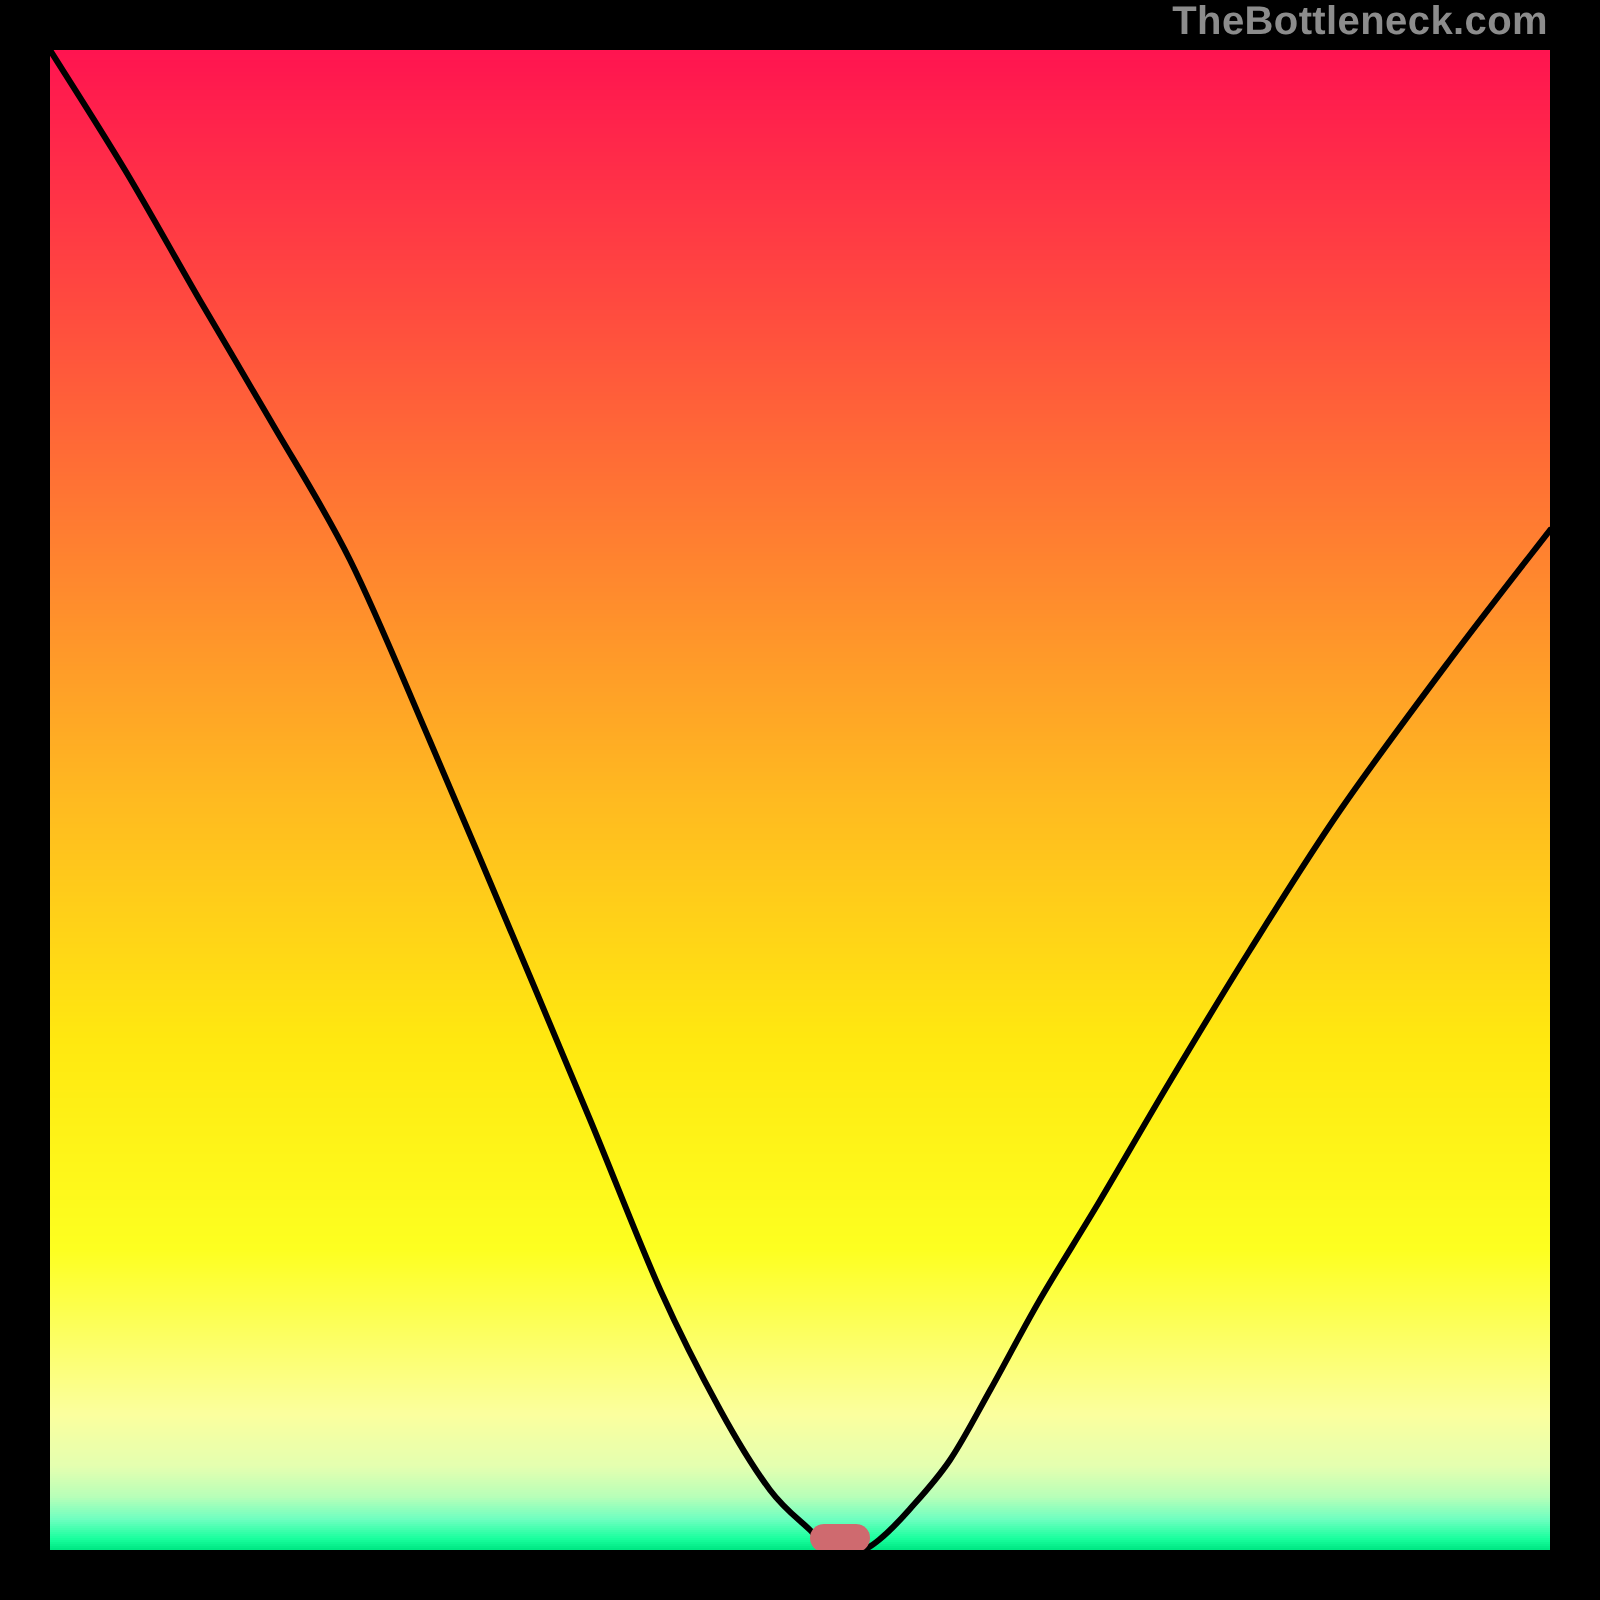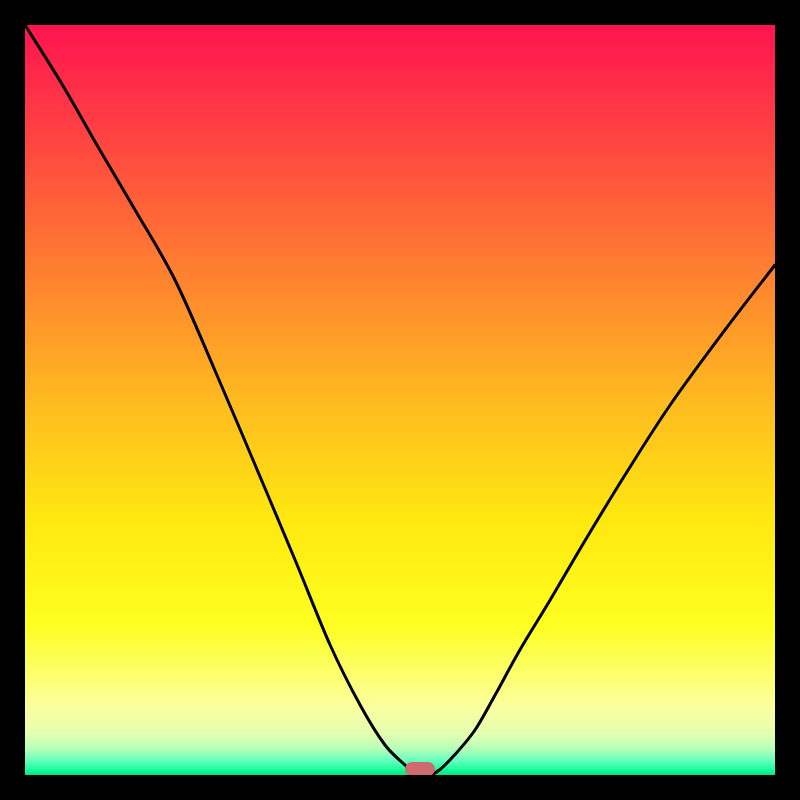--- a/index.html
+++ b/index.html
@@ -817,14 +817,15 @@
       </div>
 
     <svg class="curve-svg" viewBox="0 0 750 750" preserveAspectRatio="none">
       <path id="curve-path" fill="none" stroke="#000" stroke-width="3" stroke-linejoin="round" stroke-linecap="round" d="M 0.00 0.00 C 6.25 10.00, 25.00 39.12, 37.50 60.00 C 50.00 80.87, 62.88 104.38, 75.00 125.25 C 87.13 146.13, 97.75 163.63, 110.25 185.25 C 122.75 206.88, 136.75 228.37, 150.00 255.00 C 163.25 281.63, 176.38 314.13, 189.75 345.00 C 203.13 375.88, 216.88 408.63, 230.25 440.25 C 243.63 471.88, 257.50 504.75, 270.00 534.75 C 282.50 564.75, 294.38 596.00, 305.25 620.25 C 316.13 644.50, 326.13 663.63, 335.25 680.25 C 344.38 696.88, 352.50 710.00, 360.00 720.00 C 367.50 730.00, 375.25 735.25, 380.25 740.25 C 385.25 745.25, 385.88 748.38, 390.00 750.00 C 394.13 751.63, 400.88 750.88, 405.00 750.00 C 409.13 749.13, 410.63 748.13, 414.75 744.75 C 418.88 741.38, 423.87 736.38, 429.75 729.75 C 435.62 723.13, 443.25 715.00, 450.00 705.00 C 456.75 695.00, 462.75 683.13, 470.25 669.75 C 477.75 656.38, 485.88 640.50, 495.00 624.75 C 504.13 609.00, 514.13 593.50, 525.00 575.25 C 535.88 557.00, 547.75 536.13, 560.25 515.25 C 572.75 494.38, 585.88 472.50, 600.00 450.00 C 614.13 427.50, 628.38 404.38, 645.00 380.25 C 661.63 356.13, 682.25 328.63, 699.75 305.25 C 717.25 281.88, 741.63 250.87, 750.00 240.00"></path>
     </svg>
 
     <div class="marker" id="marker" style="left: 395.25px; top: 744px; background: rgb(207, 106, 111);"></div>
 
   </div>
 
+  <div class="watermark">TheBottleneck.com</div>
 
 </div>
 
 </body></html>

